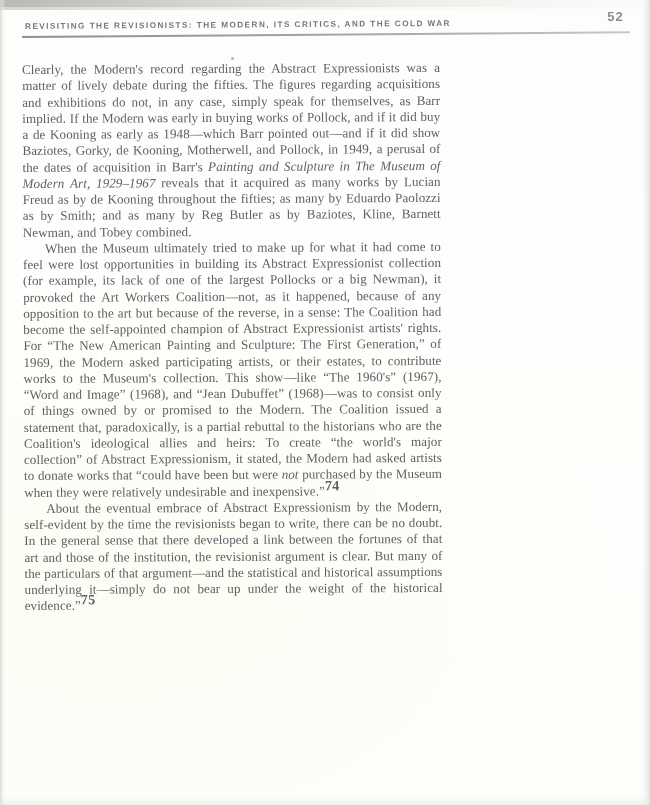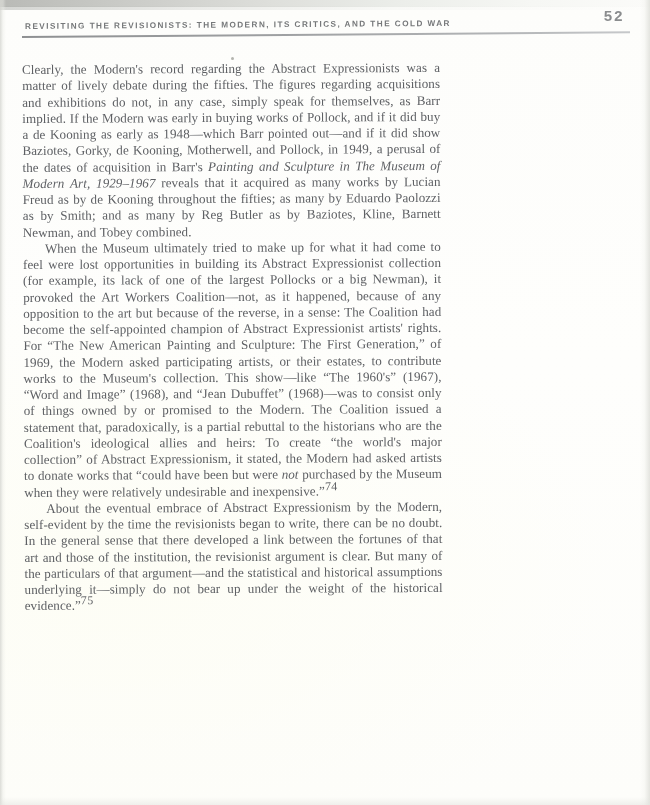--- a/index.html
+++ b/index.html
@@ -91,22 +91,22 @@
     font-weight: bold;
     letter-spacing: 1.45px;
     color: #76787a;
     white-space: nowrap;
     transform: rotate(-0.42deg);
     transform-origin: left center;
   }
   .folio {
     position: absolute;
     right: 26px; top: -13px;
-    font-family: Liberation Mono, monospace;
-    font-size: 15px;
+    font-family: Liberation Sans, sans-serif;
+    font-size: 13px;
     font-weight: bold;
     letter-spacing: 1.2px;
     color: #8a8c8e;
   }
   .rule {
     position: absolute;
     left: 22px; top: 14px;
     width: 608px; height: 1.6px;
     background: linear-gradient(to right, #8e9092 0%, #9d9fa1 40%, #b2b4b6 78%, #c6c8ca 100%);
     transform: rotate(-0.45deg);
@@ -130,24 +130,25 @@
     text-align: justify;
     text-indent: 0;
     letter-spacing: 0.06px;
     word-spacing: 0.2px;
   }
   p.para.indent {
     text-indent: 22px;
   }
   .it { font-style: italic; }
   sup.fn {
-    font-size: 12px;
+    font-size: 14px;
     vertical-align: super;
     line-height: 0;
     letter-spacing: 0.3px;
+    font-weight: bold;
   }
 
   
   .body-col, .runhead, .folio {
     -webkit-font-smoothing: antialiased;
   }
 </style>
 </head>
 <body>
 

